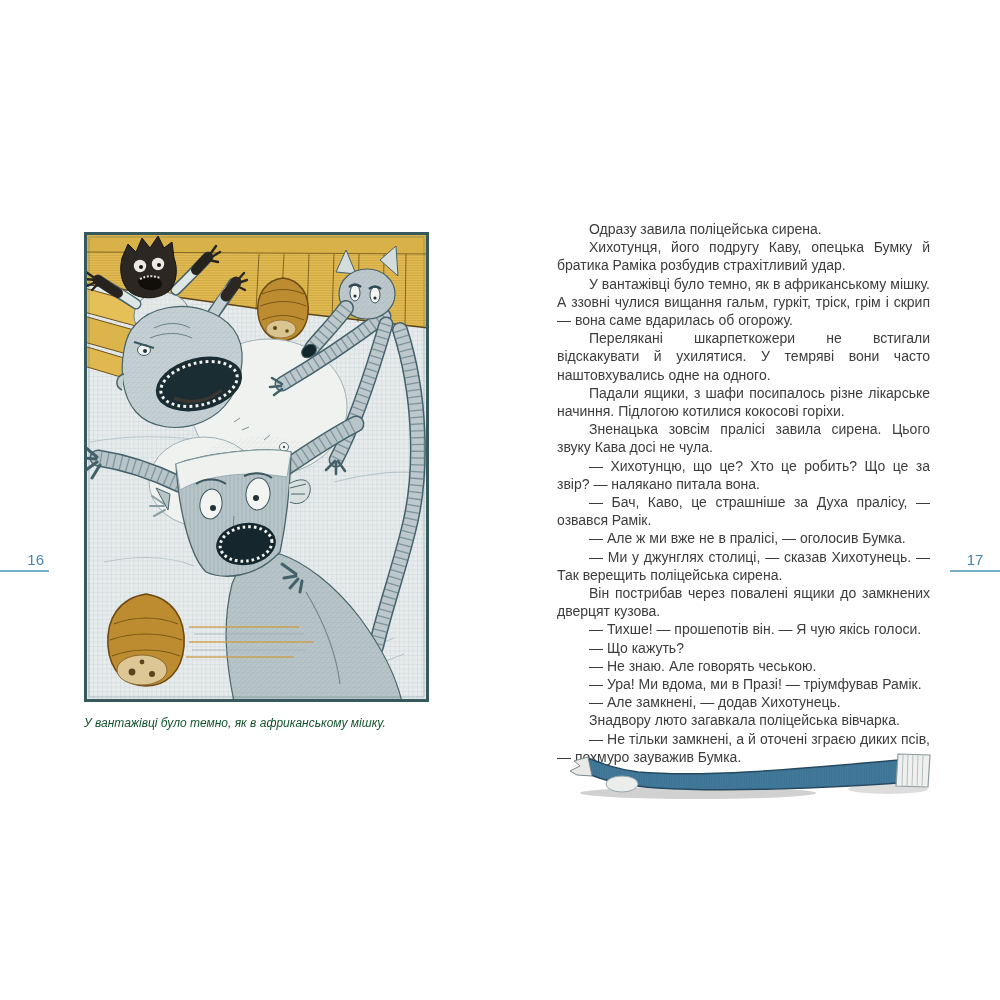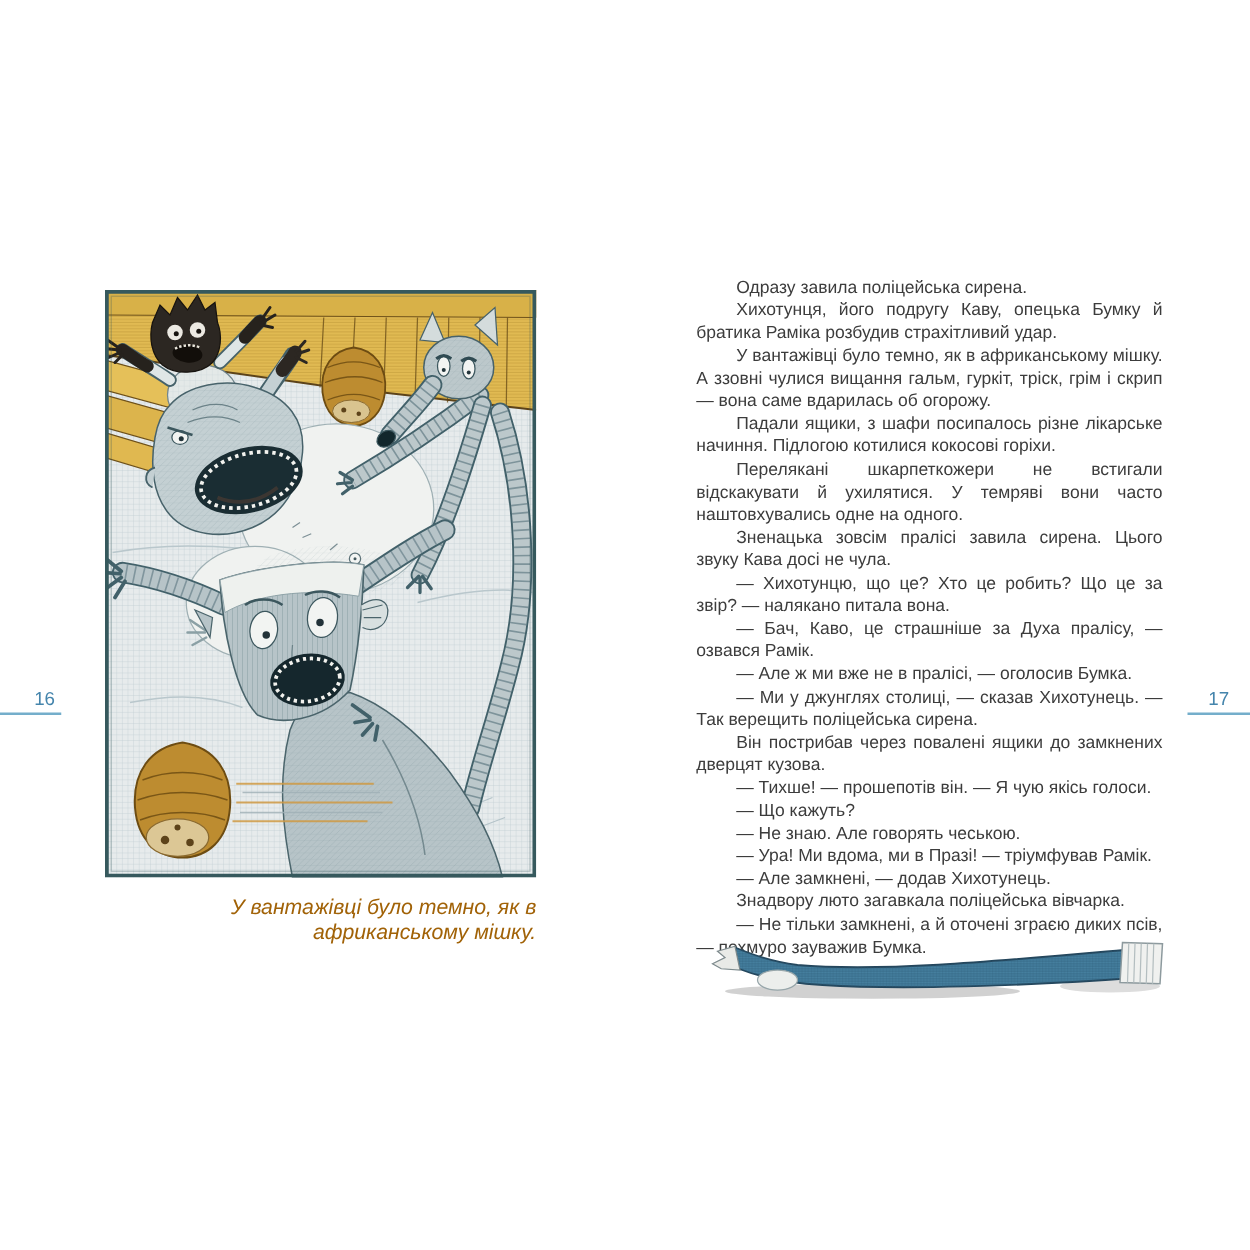--- a/index.html
+++ b/index.html
@@ -3,22 +3,22 @@
 <meta charset="utf-8">
 <style>
   html,body{margin:0;padding:0;background:#ffffff;}
   .page{position:relative;width:1000px;height:1000px;background:#ffffff;overflow:hidden;
         font-family:"Liberation Sans",sans-serif;}
   
   .btext{position:absolute;left:557px;top:220px;width:373px;}
   .btext p{margin:0;text-indent:32px;text-align:justify;font-size:14px;line-height:18.2px;
            color:#3c3c3c;hyphens:manual;-webkit-hyphens:manual;}
   
-  .caption{position:absolute;left:84px;top:716px;width:345px;text-align:right;
-           font-style:italic;font-size:17px;color:#a16207;}
+  .caption{position:absolute;left:84px;top:716px;width:345px;text-align:left;
+           font-style:italic;font-size:12px;color:#14532d;}
   
   .pn{position:absolute;font-size:15px;color:#4585ac;}
   .pn-left{left:0;top:551px;width:44px;text-align:right;}
   .pn-right{left:953px;top:551px;width:44px;text-align:center;}
   .rule{position:absolute;top:570px;height:2px;background:#74aecb;}
   .rule-left{left:0;width:49px;}
   .rule-right{left:950px;width:50px;}
   
   .illu{position:absolute;left:84px;top:232px;width:345px;height:470px;}
   .sock{position:absolute;left:558px;top:742px;width:380px;height:62px;}
@@ -199,22 +199,22 @@
       <rect x="5" y="5" width="335" height="460" fill="none" stroke="#36595d" stroke-width="1" opacity="0.3"></rect>
     </g>
   </svg>
 
   <div class="caption">У вантажівці було темно, як в африканському мішку.</div>
 
   <div class="btext">
     <p>Одразу завила поліцейська сирена.</p>
     <p>Хихотунця, його подругу Каву, опецька Бумку й братика Ра­міка розбудив страхітливий удар.</p>
     <p>У вантажівці було темно, як в африканському мішку. А ззов­ні чулися вищання гальм, гуркіт, тріск, грім і скрип — вона саме вдарилась об огорожу.</p>
+    <p>Перелякані шкарпеткожери не встигали відскакувати й ухи­лятися. У темряві вони часто наштовхувались одне на одного.</p>
     <p>Падали ящики, з шафи посипалось різне лікарське начин­ня. Підлогою котилися кокосові горіхи.</p>
-    <p>Перелякані шкарпеткожери не встигали відскакувати й ухи­лятися. У темряві вони часто наштовхувались одне на одного.</p>
     <p>Зненацька зовсім пралісі завила сирена. Цього звуку Кава досі не чула.</p>
     <p>— Хихотунцю, що це? Хто це робить? Що це за звір? — на­лякано питала вона.</p>
     <p>— Бач, Каво, це страшніше за Духа пралісу, — озвався Ра­мік.</p>
     <p>— Але ж ми вже не в пралісі, — оголосив Бумка.</p>
     <p>— Ми у джунглях столиці, — сказав Хихотунець. — Так вере­щить поліцейська сирена.</p>
     <p>Він пострибав через повалені ящики до замкнених дверцят кузова.</p>
     <p>— Тихше! — прошепотів він. — Я чую якісь голоси.</p>
     <p>— Що кажуть?</p>
     <p>— Не знаю. Але говорять чеською.</p>
     <p>— Ура! Ми вдома, ми в Празі! — тріумфував Рамік.</p>

